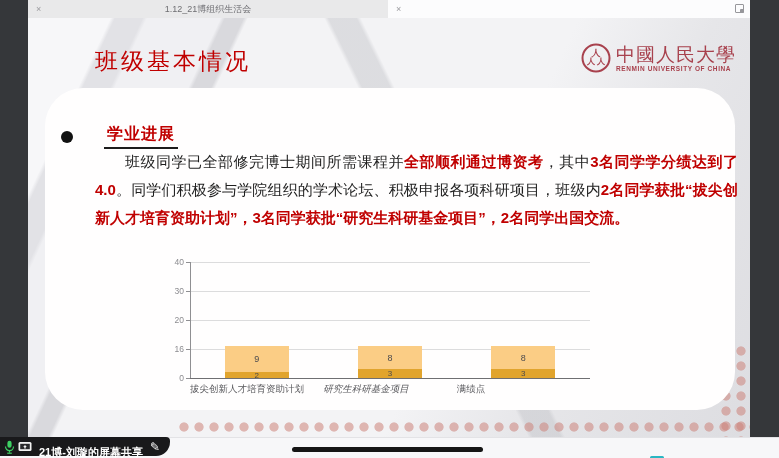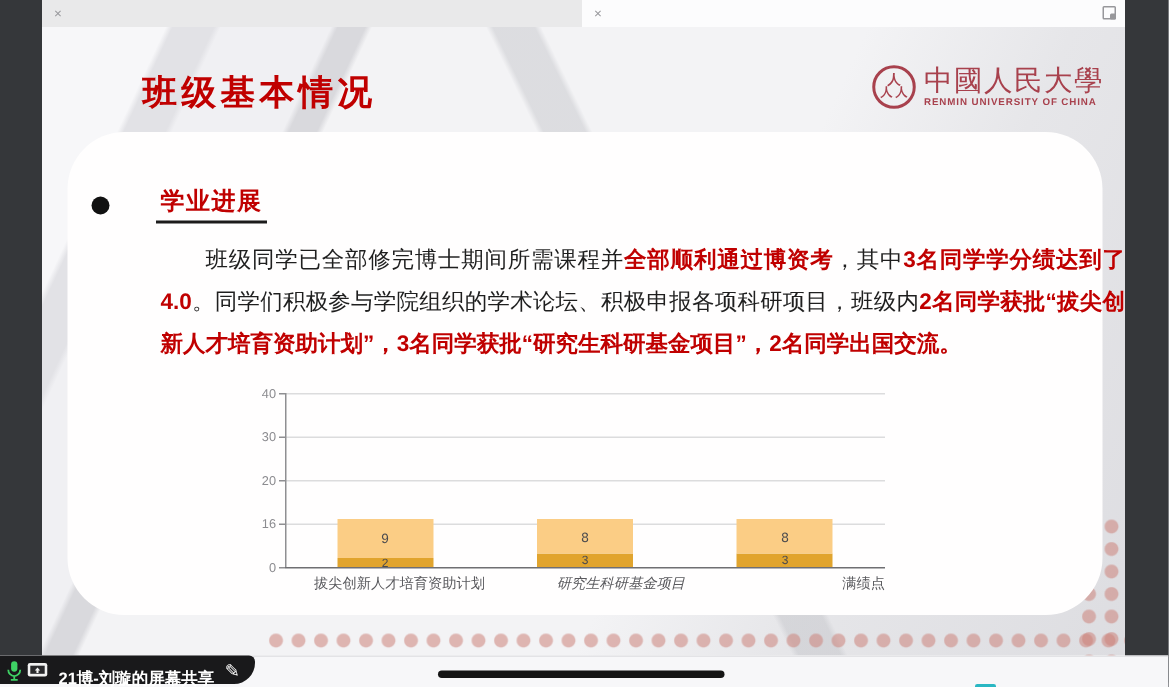--- a/index.html
+++ b/index.html
@@ -22,21 +22,21 @@
   #restore-btn{position:absolute;right:4px;top:3px;width:12px;height:12px;}
   #restore-btn .sq1{position:absolute;left:1px;top:1px;width:7px;height:7px;border:1px solid #97979b;border-radius:1px;}
   #restore-btn .sq2{position:absolute;left:6px;top:6px;width:4px;height:4px;background:#97979b;border-radius:1px;}
 
   
   #slide{position:absolute;left:28px;top:18px;width:722px;height:419px;overflow:hidden;
     background:
       linear-gradient(64deg, transparent 54%, rgba(193,194,199,.45) 54.5% 57.5%, transparent 58%),
       linear-gradient(115deg,#f7f7f9 0 9%, #e2e2e6 9.5% 12.5%, #f0f0f3 13% 21%, #d9d9dd 21.5% 23.5%, #f3f3f5 24% 60%, #e6e6e9 75%, #dddde1 100%),
       linear-gradient(#f0f0f2,#e6e6e9);}
-  #slide-title{position:absolute;left:67px;top:28px;font-size:23px;font-weight:bold;
+  #slide-title{position:absolute;left:67px;top:28px;font-size:23px;font-weight:normal;
       color:#c00000;letter-spacing:3px;z-index:3;}
 
   
   #logo{position:absolute;right:14px;top:25px;display:flex;align-items:center;z-index:3;color:#a8414d;}
   #logo-seal{width:30px;height:30px;margin-right:5px;}
   #logo-text .cn{font-family:"Liberation Serif","DejaVu Serif",serif;font-weight:normal;
       font-size:19px;letter-spacing:1px;line-height:20px;white-space:nowrap;}
   #logo-text .en{font-size:6.5px;font-weight:bold;letter-spacing:.6px;white-space:nowrap;}
 
   
@@ -49,33 +49,33 @@
   
   #card{position:absolute;left:17px;top:70px;width:690px;height:322px;background:#fffefe;
         border-radius:38px;z-index:2;}
 
   #section-row{position:absolute;left:16px;top:36px;display:flex;align-items:center;}
   #bullet-dot{width:12px;height:12px;border-radius:50%;background:#111;margin-right:31px;}
   #section-heading{font-size:16px;font-weight:bold;color:#c00000;letter-spacing:1px;
       border-bottom:2px solid #1c1c1c;padding:0 3px 2px 3px;}
 
   #paragraph{position:absolute;left:50px;top:60px;width:643px;font-size:15px;line-height:28px;
-      color:#1f1f1f;text-align:justify;text-indent:30px;margin:12px;}
+      color:#1f1f1f;text-align:justify;text-indent:30px;margin:0;}
   #paragraph .red{color:#c00000;font-weight:bold;}
 
   
   #chart{position:absolute;left:105px;top:166px;width:450px;height:150px;}
   .gridline{position:absolute;height:1px;background:#dcdcdd;}
   .axis-y{position:absolute;width:1px;background:#8f8f92;}
   .axis-x{position:absolute;height:1px;background:#6f6f72;}
   .ytick{position:absolute;width:4px;height:1px;background:#8f8f92;}
   .ylabel{position:absolute;font-size:8.5px;color:#8c8c90;text-align:right;width:30px;}
   .bar-seg{position:absolute;display:flex;align-items:center;justify-content:center;
       font-size:9px;color:#4a4a4e;}
-  .cat-label{position:absolute;font-size:9.5px;color:#59595d;text-align:right;white-space:nowrap;}
+  .cat-label{position:absolute;font-size:9.5px;color:#59595d;text-align:left;white-space:nowrap;}
 
   
   #bottom-strip{position:absolute;left:0;top:437px;width:779px;height:21px;background:#f7f7f9;
       border-top:1px solid #e3e3e6;}
   #home-indicator{position:absolute;left:292px;top:9px;width:191px;height:5px;border-radius:3px;background:#151515;}
   #accent-mark{position:absolute;left:650px;top:18px;width:14px;height:3px;background:#2ab7c3;border-radius:2px;}
 
   
   #share-pill{position:absolute;left:0;top:437px;height:19px;background:#19191b;z-index:5;
       display:flex;align-items:center;padding:0 10px 0 4px;
@@ -88,20 +88,21 @@
 <body>
 
 <div id="root">
 
   <div id="left-col" class="side-col"></div>
   <div id="right-col" class="side-col"></div>
 
   <div id="tabbar">
     <div id="tab-active" class="tab">
       <span class="close">×</span>
+      <span class="tab-label">1.12_21博组织生活会</span>
     </div>
     <div id="tab-2" class="tab">
       <span class="close">×</span>
     </div>
     <div id="restore-btn">
       <div class="sq1"></div>
       <div class="sq2"></div>
     </div>
   </div>
 

